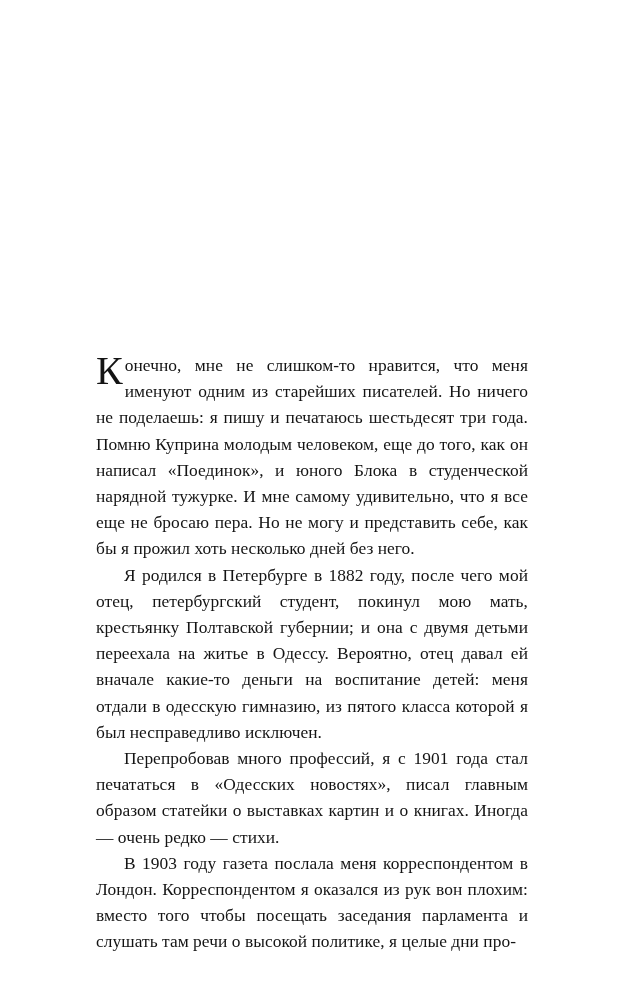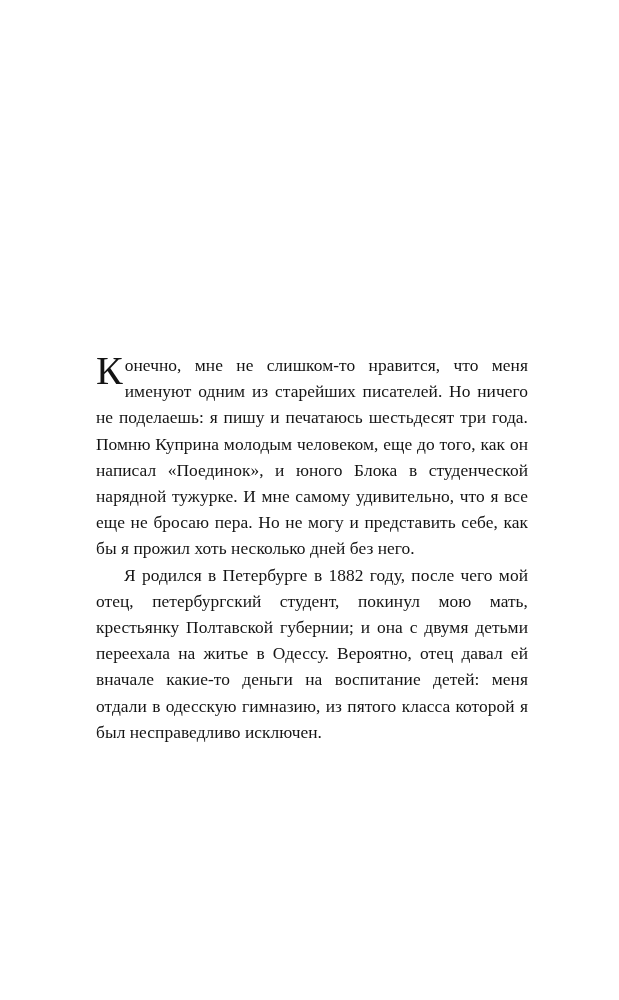--- a/index.html
+++ b/index.html
@@ -62,16 +62,18 @@
 </head>
 <body>
 
 <div class="page">
   <div class="text-block">
 
     <p class="first clearfix"><span class="dropcap">К</span><span>онечно, мне не слишком-то нравится, что меня именуют одним из старейших писателей. Но ничего не поделаешь: я пишу и печатаюсь шестьдесят три года. Помню Куприна молодым человеком, еще до того, как он написал «Поединок», и юного Блока в студенческой нарядной тужурке. И мне самому удивительно, что я все еще не бросаю пера. Но не могу и представить себе, как бы я прожил хоть несколько дней без него.</span></p>
 
     <p class="indent">Я родился в Петербурге в 1882 году, после чего мой отец, петербургский студент, покинул мою мать, крестьянку Полтавской губернии; и она с двумя детьми переехала на житье в Одессу. Вероятно, отец давал ей вначале какие-то деньги на воспитание детей: меня отдали в одесскую гимназию, из пятого класса которой я был несправедливо исключен.</p>
 
+    <p class="indent">Перепробовав много профессий, я с 1901 года стал печататься в «Одесских новостях», писал главным образом статейки о выставках картин и о книгах. Иногда — очень редко — стихи.</p>
 
+    <p class="indent">В 1903 году газета послала меня корреспондентом в Лондон. Корреспондентом я оказался из рук вон плохим: вместо того чтобы посещать заседания парламента и слушать там речи о высокой политике, я целые дни про-</p>
 
   </div>
 </div>
 
 </body></html>

